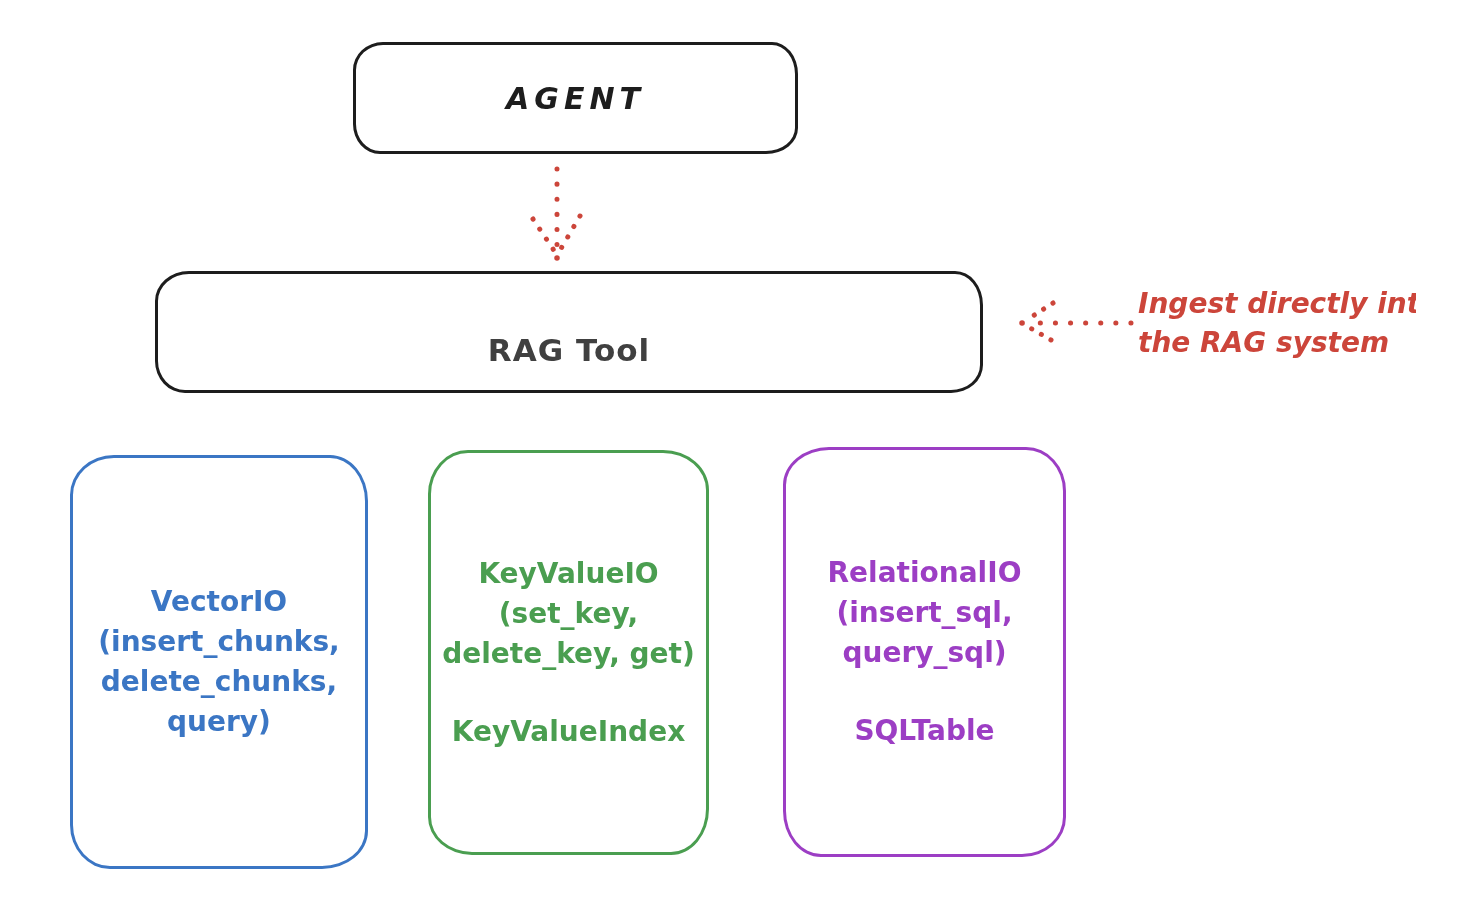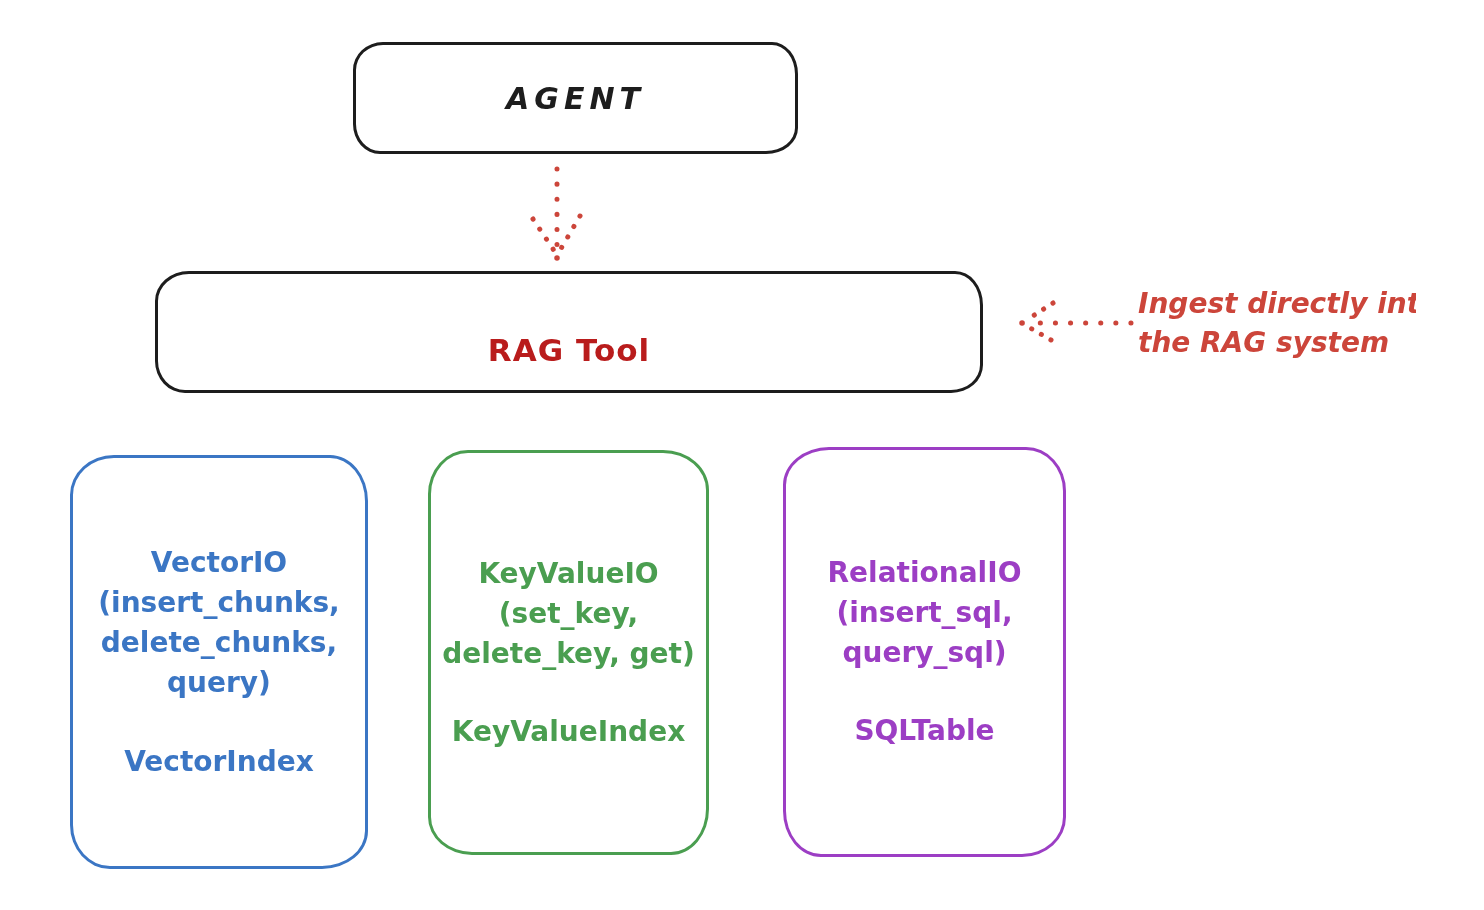--- a/index.html
+++ b/index.html
@@ -114,32 +114,31 @@
       <line x1="1051" y1="340" x2="1025" y2="325" stroke-width="5" stroke-dasharray="0.1 11" stroke="#cc453a"></line>
       <line x1="1022" y1="323" x2="1022.2" y2="323" stroke-width="5.5" stroke-dasharray="0.1 12" stroke="#cc453a"></line>
     </g>
   </svg>
 
   <div class="node" id="agent-box" style="border-color: rgb(29, 29, 29);">
     <span class="agent-label" style="color: rgb(29, 29, 29);">AGENT</span>
   </div>
 
   <div class="node" id="rag-tool-box" style="border-color: rgb(29, 29, 29);">
-    <span class="rag-label" style="color: #b91c1c; margin-top: 36px;">RAG Tool</span>
+    <span class="rag-label" style="color: #404040; margin-top: 36px;">RAG Tool</span>
   </div>
 
   <div id="annotation-text" style="color: rgb(204, 69, 58);">Ingest directly into
 the RAG system</div>
 
   <div class="iobox" id="vector-io-box" style="border-color: rgb(59, 118, 196); color: rgb(59, 118, 196); gap: 39px;">
     <div class="methods">VectorIO
 (insert_chunks,
 delete_chunks,
 query)</div>
-    <div class="indexname">VectorIndex</div>
   </div>
 
   <div class="iobox" id="relational-io-box" style="border-color: rgb(156, 62, 196); color: rgb(156, 62, 196);">
     <div class="methods">RelationalIO
 (insert_sql,
 query_sql)</div>
     <div class="indexname">SQLTable</div>
   </div>
 
   <div class="iobox" id="keyvalue-io-box" style="border-color: rgb(74, 158, 80); color: rgb(74, 158, 80);">

